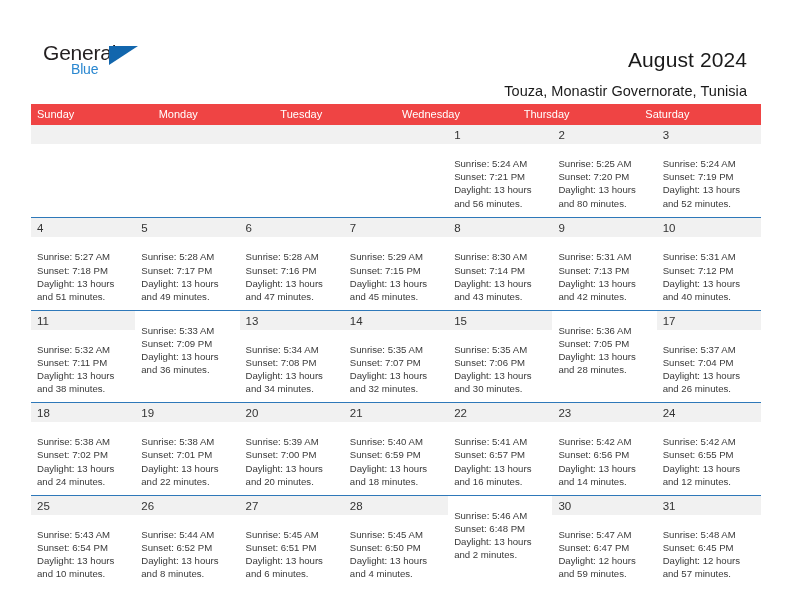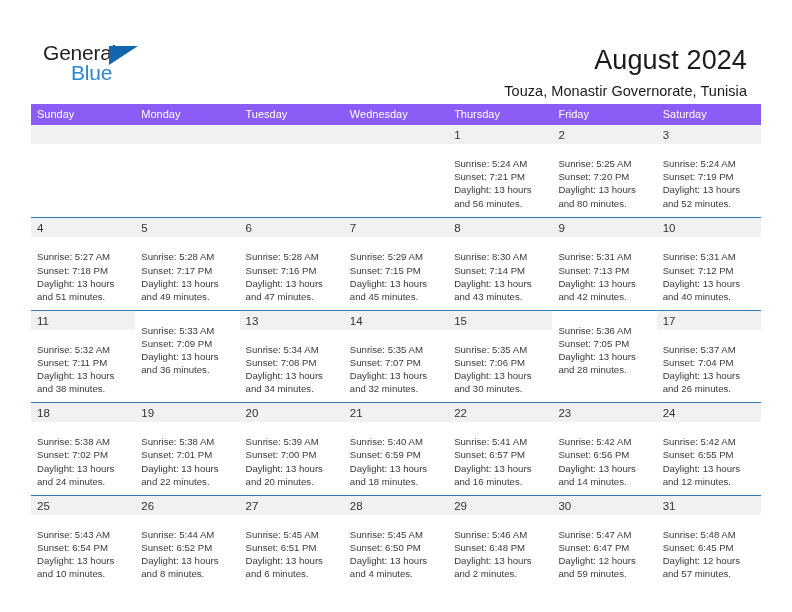--- a/index.html
+++ b/index.html
@@ -46,31 +46,31 @@
     top: 4px;
     width: 0;
     height: 0;
     border-left: 29px solid #1266ad;
     border-bottom: 19px solid transparent;
   }
   .logo-blue {
     position: absolute;
     left: 28px;
     top: 20px;
-    font-size: 21px;
+    font-size: 14px;
     color: #2a87d0;
     letter-spacing: -0.2px;
   }
 
   .titles {
     text-align: right;
     padding-top: 2px;
   }
   .month-title {
-    font-size: 27px;
+    font-size: 21px;
     color: #1a1a1a;
     font-weight: normal;
     line-height: 32px;
     letter-spacing: 0.1px;
   }
   .location {
     font-size: 14.5px;
     color: #1a1a1a;
     line-height: 22px;
     margin-top: 4px;
@@ -80,21 +80,21 @@
 
   
   .calendar {
     position: absolute;
     left: 31px;
     top: 104px;
     width: 730px;
   }
   .dow-row {
     display: flex;
-    background: #8b5cf6;
+    background: #ef4444;
     height: 21px;
   }
   .dow {
     flex: 1 1 0;
     color: #ffffff;
     font-size: 11px;
     line-height: 21px;
     padding-left: 6px;
     white-space: nowrap;
   }
@@ -153,21 +153,20 @@
     </div>
   </div>
 
   <div class="calendar">
     <div class="dow-row">
       <div class="dow">Sunday</div>
       <div class="dow">Monday</div>
       <div class="dow">Tuesday</div>
       <div class="dow">Wednesday</div>
       <div class="dow">Thursday</div>
-      <div class="dow">Friday</div>
       <div class="dow">Saturday</div>
     </div>
     <div id="weeks-container">
         <div class="week">
           <div class="cell empty">
             <div class="datenum-band"><span class="datenum"></span></div>
             <div class="lines"></div>
           </div>
           <div class="cell empty">
             <div class="datenum-band"><span class="datenum"></span></div>
@@ -433,21 +432,20 @@
           <div class="cell">
             <div class="datenum-band"><span class="datenum">28</span></div>
             <div class="lines">
               <div>Sunrise: 5:45 AM</div>
               <div>Sunset: 6:50 PM</div>
               <div>Daylight: 13 hours</div>
               <div>and 4 minutes.</div>
             </div>
           </div>
           <div class="cell">
-            <div class="datenum-band"><span class="datenum">29</span></div>
             <div class="lines">
               <div>Sunrise: 5:46 AM</div>
               <div>Sunset: 6:48 PM</div>
               <div>Daylight: 13 hours</div>
               <div>and 2 minutes.</div>
             </div>
           </div>
           <div class="cell">
             <div class="datenum-band"><span class="datenum">30</span></div>
             <div class="lines">

